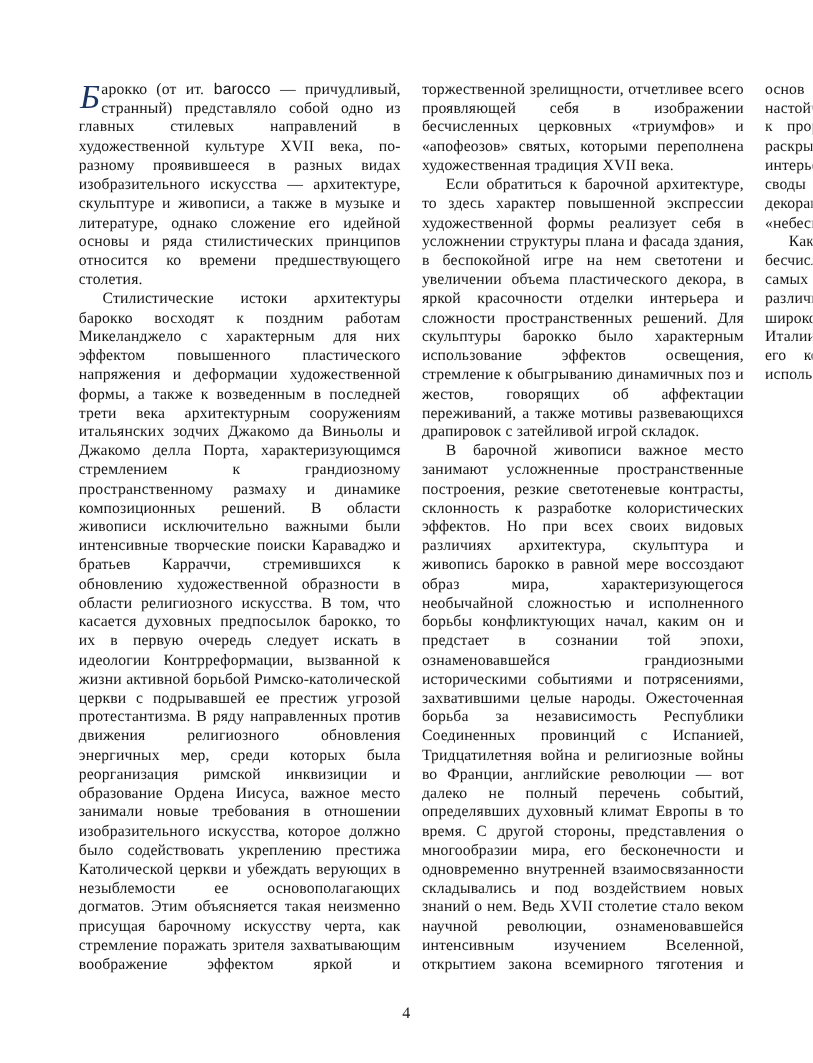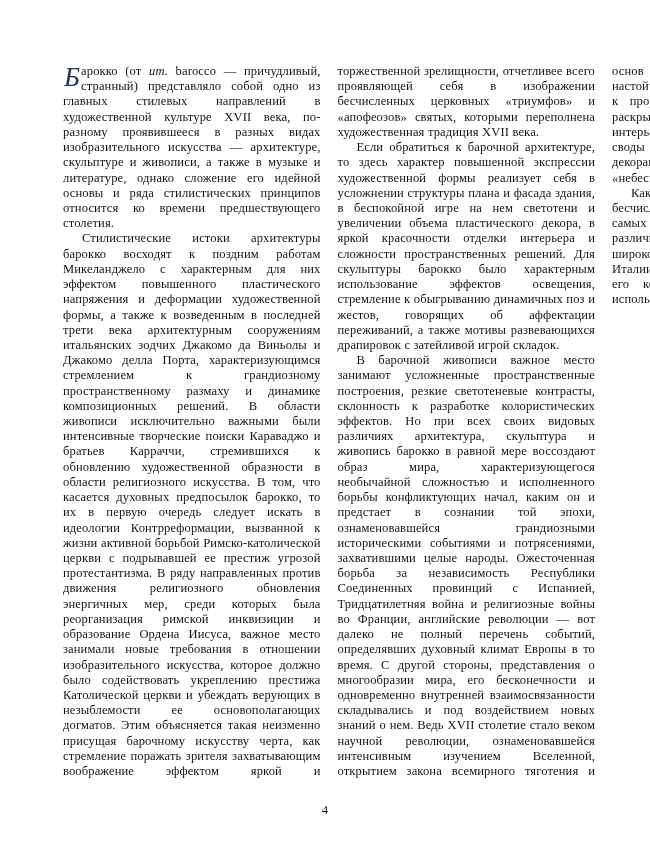--- a/index.html
+++ b/index.html
@@ -60,25 +60,24 @@
     font-size: 27px;
     line-height: 0.82;
     color: #1b3560;
     padding-right: 1px;
     padding-top: 2px;
     margin-left: 1px;
     font-weight: 400;
   }
 
   .lang-abbr {
-    font-style: italic;
   }
 
   .latin {
-    font-family: Liberation Serif, serif;
+    font-family: Liberation Sans, sans-serif;
   }
 
   .page-number {
     position: absolute;
     left: 0;
     top: 802px;
     width: 650px;
     text-align: center;
     font-size: 12.8px;
     line-height: 16px;

